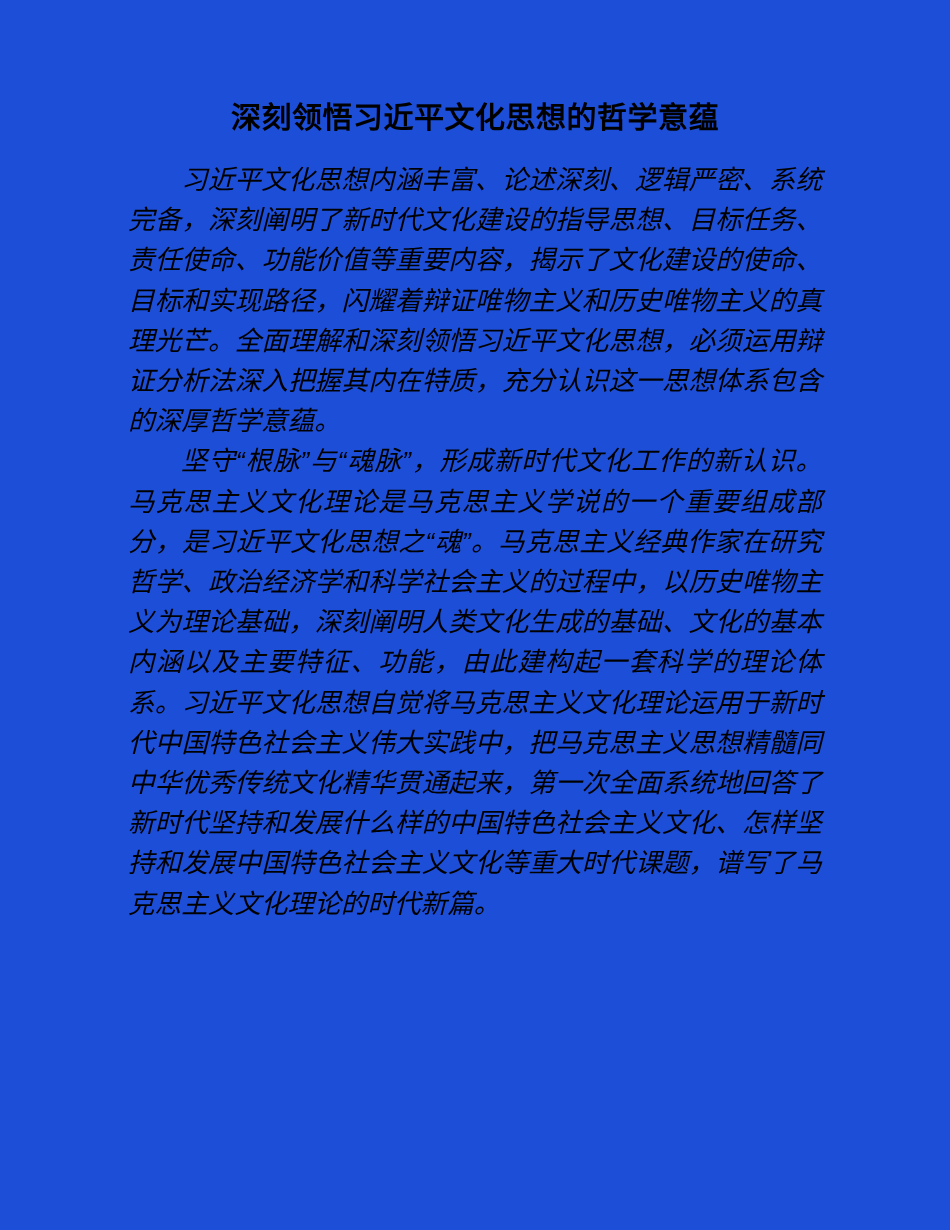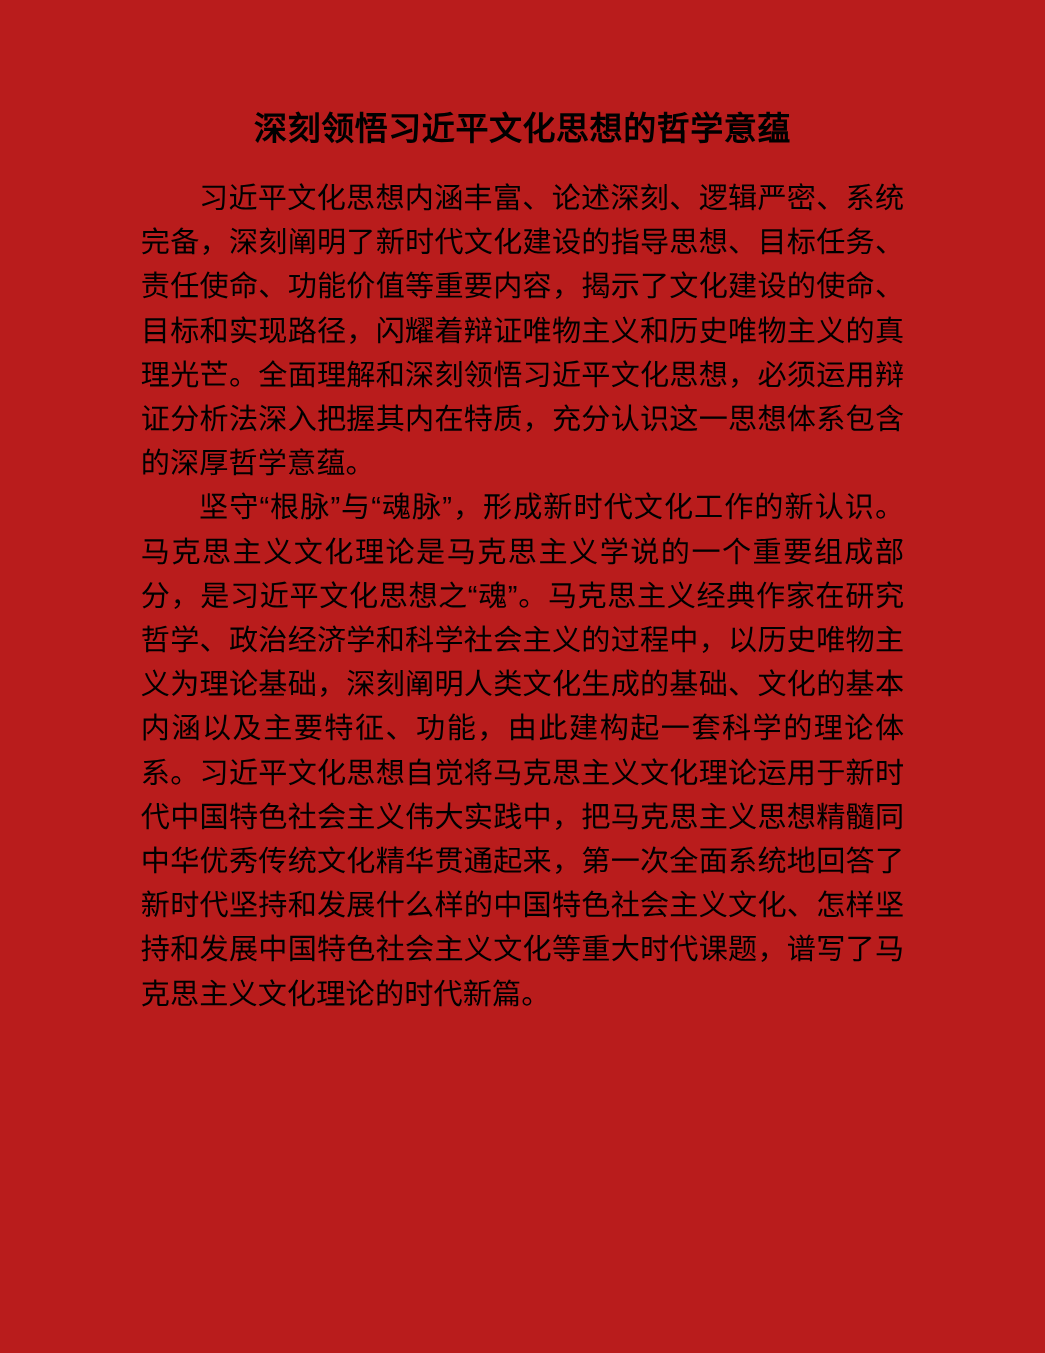--- a/index.html
+++ b/index.html
@@ -14,21 +14,21 @@
     overflow: hidden;
     font-family: "Liberation Sans", "DejaVu Sans", sans-serif;
     color: #000000;
     -webkit-font-smoothing: antialiased;
   }
 
   .page {
     position: relative;
     width: 950px;
     height: 1230px;
-    background: #b91c1c;
+    background: #1d4ed8;
     box-sizing: border-box;
   }
 
   .doc-body {
     position: absolute;
     left: 128px;
     top: 96px;
     width: 694px;
   }
 
@@ -47,20 +47,21 @@
     font-size: 26.5px;
     line-height: 40.2px;
     text-align: justify;
     text-justify: inter-ideograph;
     text-align-last: left;
     margin: 0 0 0 0;
     text-indent: 2em;
     color: #000000;
     letter-spacing: 0.1px;
     word-break: break-all;
+    font-style: italic;
   }
 
   .para + .para {
     margin-top: 0px;
   }
 </style>
 </head>
 <body>
 
 <div class="page">

